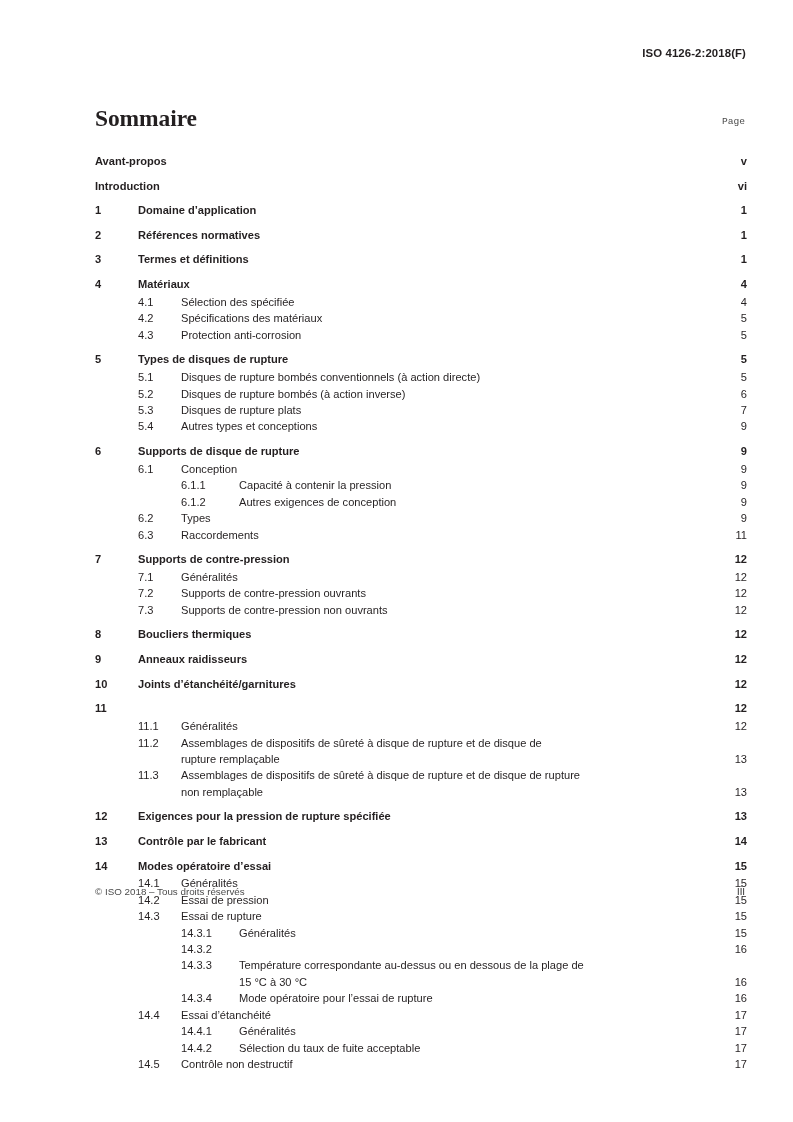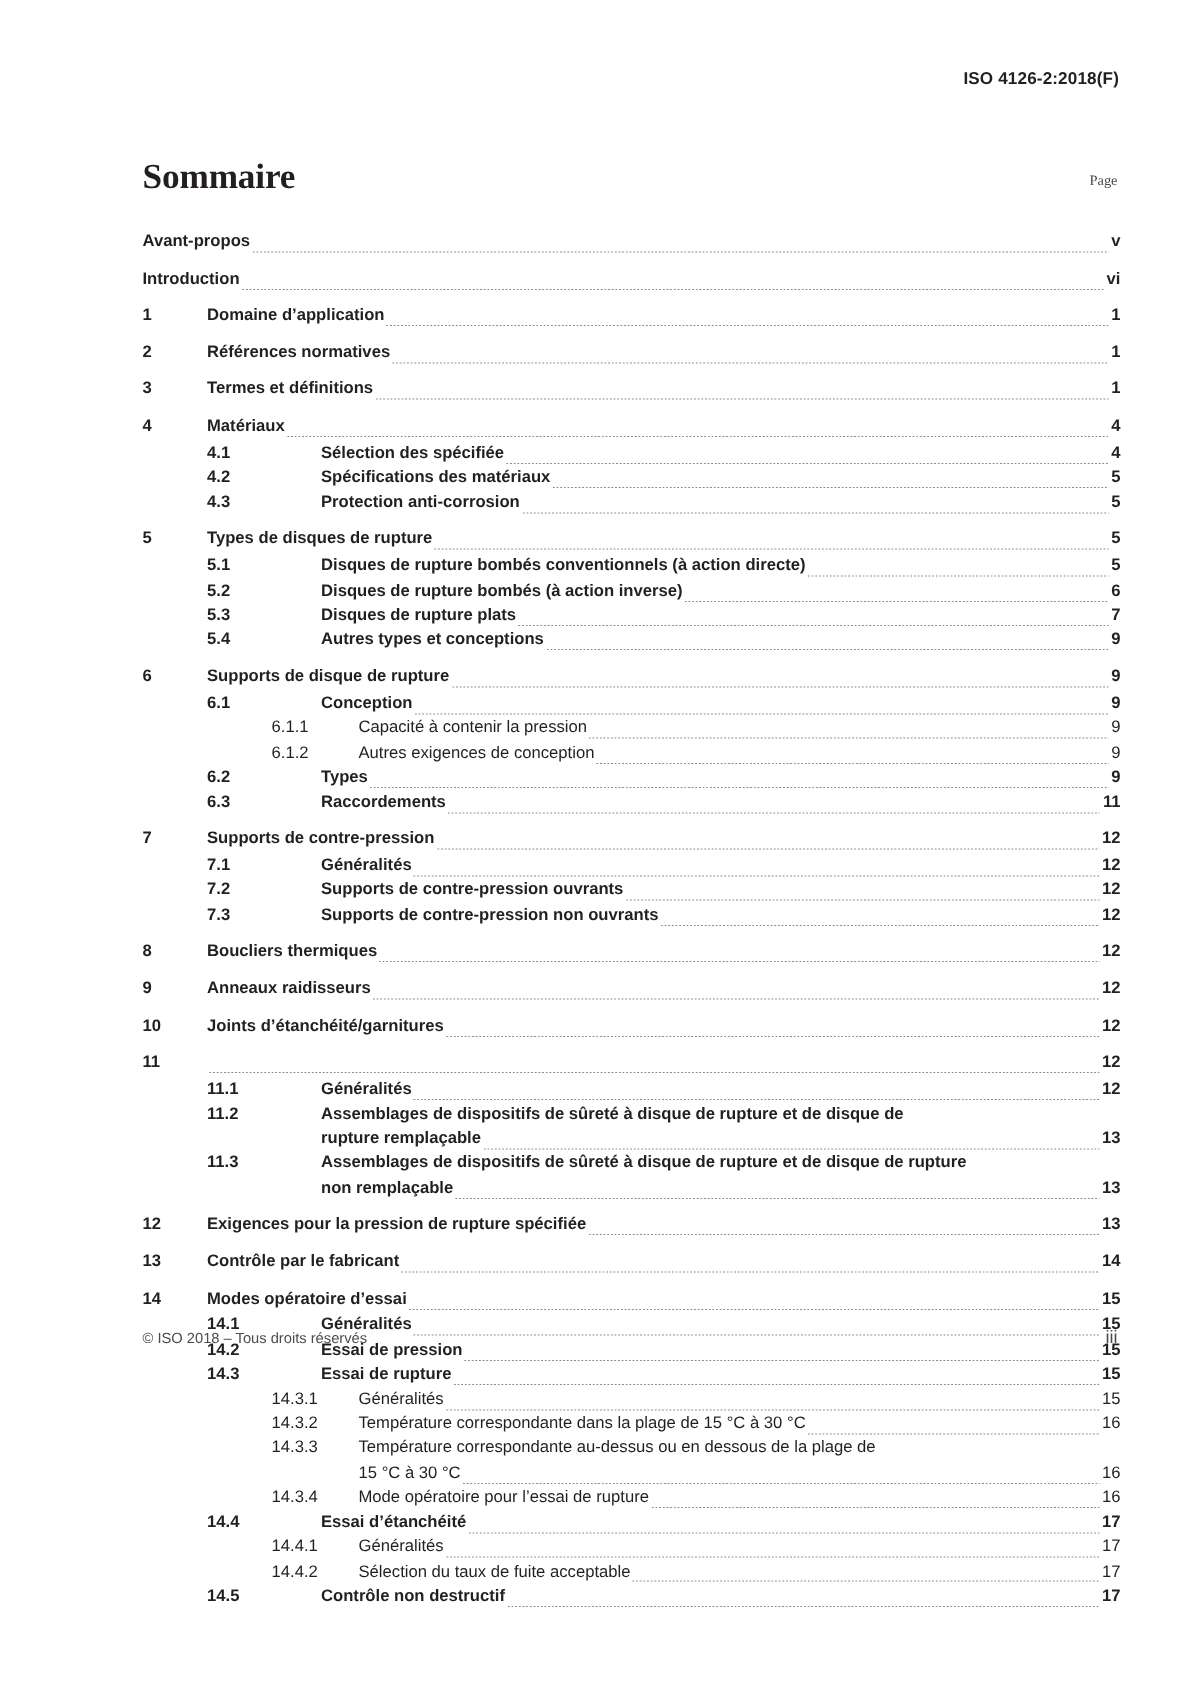--- a/index.html
+++ b/index.html
@@ -49,21 +49,21 @@
   }
   .toc-title {
     font-family: "Liberation Serif", "DejaVu Serif", serif;
     font-weight: bold;
     font-size: 23.5px;
     line-height: 1;
     letter-spacing: -0.1px;
     color: #231f20;
   }
   .page-word {
-    font-family: Liberation Serif, serif;
+    font-family: Liberation Mono, monospace;
     font-size: 9.6px;
     color: #4a4a4a;
     position: relative;
     top: -2px;
   }
 
   
   .toc {
     position: absolute;
     top: 153px;
@@ -116,21 +116,21 @@
   .lvl-front { font-weight: bold; margin-top: 0; }
   .lvl-front .num { width: 0; }
   .lvl-front .label { font-weight: bold; }
 
   
   .lvl-1 { font-weight: bold; }
   .lvl-1 .num { width: 43px; }
   .lvl-1 .label { font-weight: bold; }
 
   
-  .lvl-2 { font-weight: bold; gap: 33px; }
+  .lvl-2 { font-weight: normal; }
   .lvl-2 .num { width: 43px; margin-left: 43px; }
 
   
   .lvl-3 { font-weight: normal; }
   .lvl-3 .num { width: 58px; margin-left: 86px; }
 
   .gap { margin-top: 8.2px; }
   .gap-sm { margin-top: 1.5px; }
 
   
@@ -469,21 +469,20 @@
         <span class="num">14.3.1</span>
         <span class="body-col">
           <span class="label">Généralités</span>
           <span class="leader"></span>
           <span class="pg">15</span>
         </span>
       </div>
       <div class="toc-entry lvl-3">
         <span class="num">14.3.2</span>
         <span class="body-col">
-          <span class="label">Température correspondante dans la plage de 15 °C à 30 °C</span>
           <span class="leader"></span>
           <span class="pg">16</span>
         </span>
       </div>
       <div class="toc-entry lvl-3">
         <span class="num">14.3.3</span>
         <span class="body-col">
           <span class="label">Température correspondante au-dessus ou en dessous de la plage de</span>
           <span style="flex-basis: 100%; height: 0px;"></span>
           <span class="label">15 °C à 30 °C</span>

